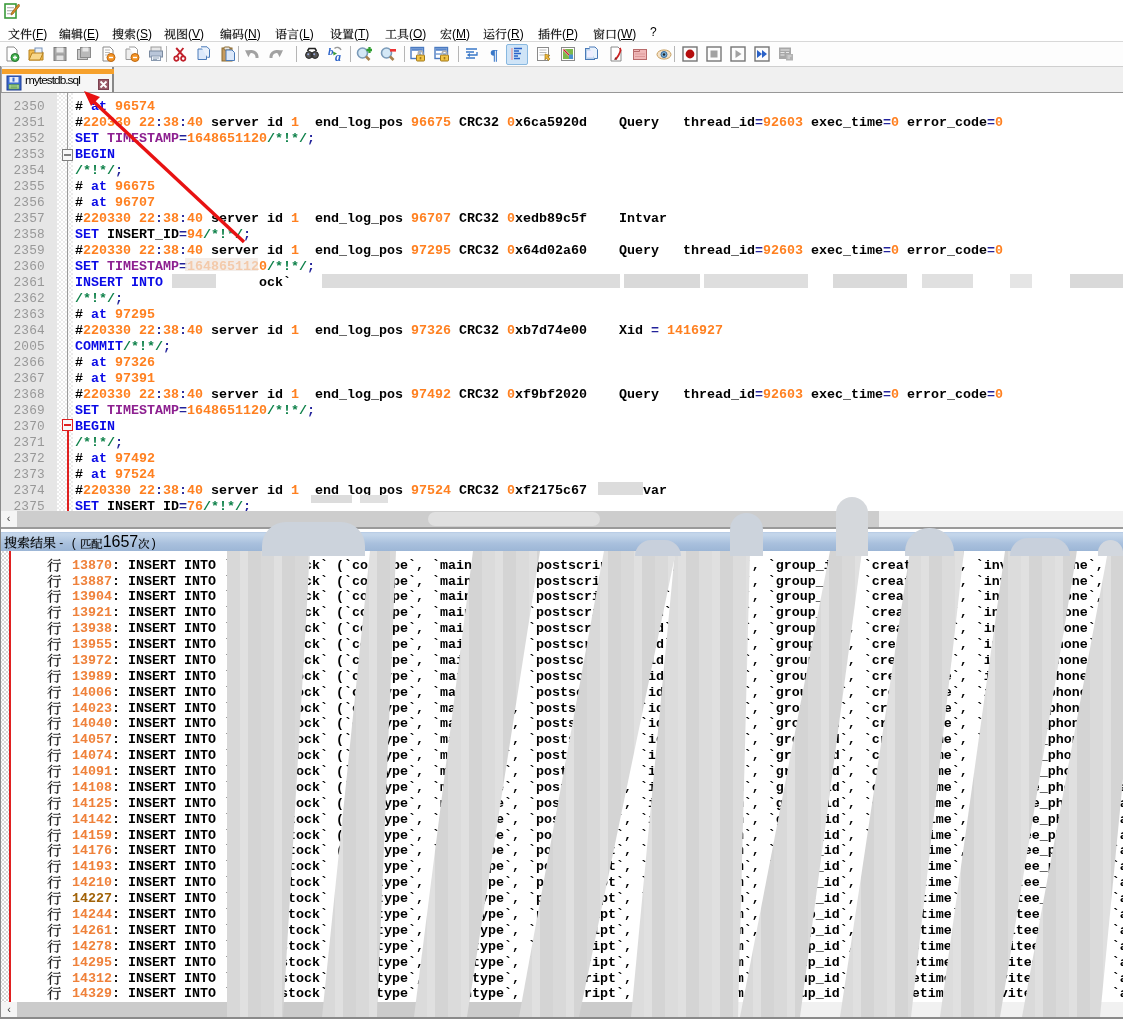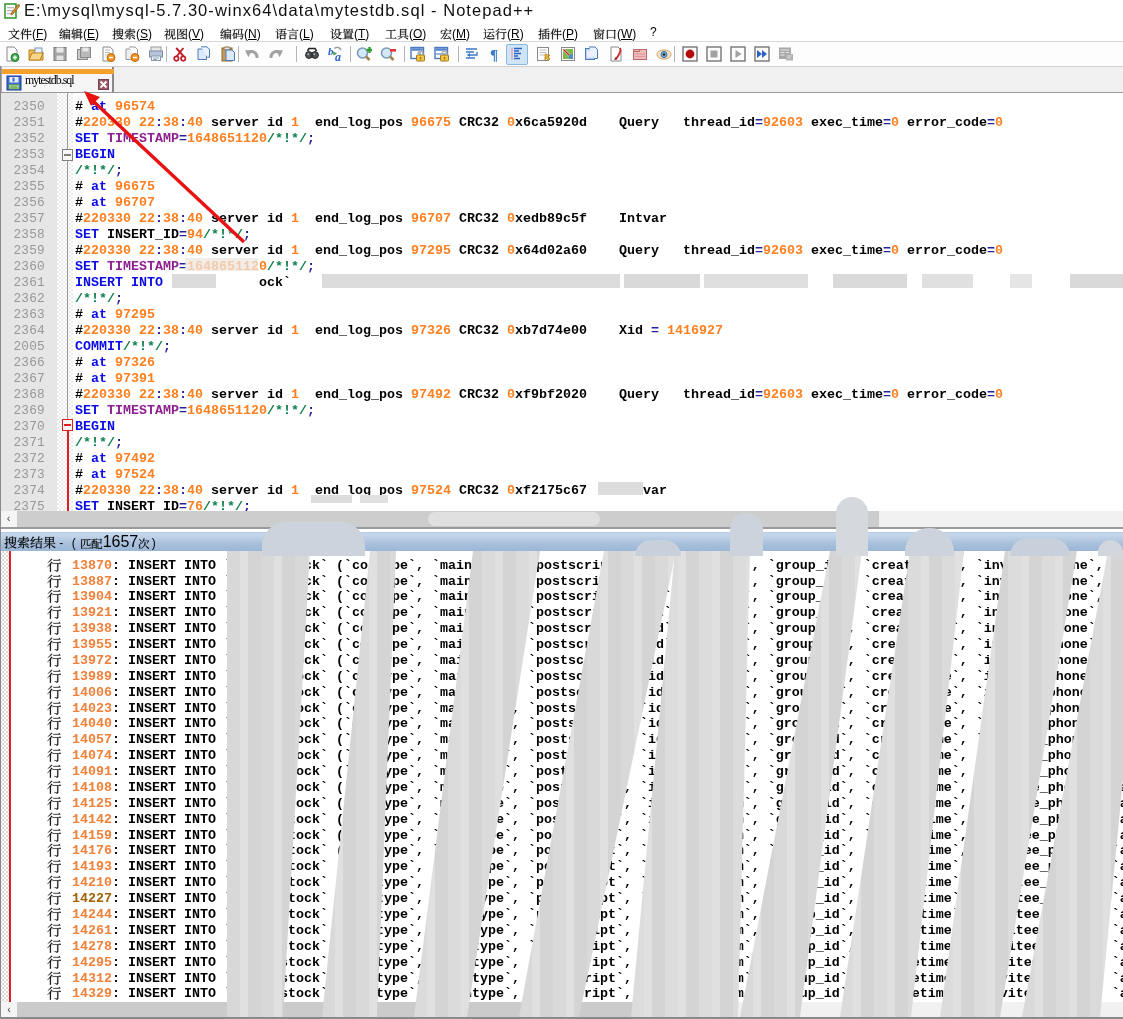--- a/index.html
+++ b/index.html
@@ -41,21 +41,20 @@
     </defs>
   </svg>
 <div class="abs" style="left:0;top:0;width:1123px;height:23px;background:#fff">
 <svg class="abs" style="left:4px;top:3px" width="16" height="16" viewBox="0 0 16 16">
 <rect x="1" y="1" width="11" height="14" fill="#fff" stroke="#3a9a3a" stroke-width="1.6"></rect>
 <rect x="3" y="4" width="7" height="1.3" fill="#bbb"></rect>
       <rect x="3" y="7" width="7" height="1.3" fill="#bbb"></rect>
       <rect x="3" y="10" width="5" height="1.3" fill="#bbb"></rect>
 <path d="M14.5 1 L16 2.5 L9 11 L7 12 L7.6 9.6 Z" fill="#d98a26" stroke="#8a5a16" stroke-width="0.7"></path>
 </svg>
-<span class="abs" style="left:24px;top:1px;font-size:16.5px;letter-spacing:1.05px;color:#101010">E:\mysql\mysql-5.7.30-winx64\data\mytestdb.sql - Notepad++</span>
 </div>
 <div class="abs" style="left:0;top:23px;width:1123px;height:18px;background:#fff">
     <div class="abs" style="left:8px;top:2.5px;height:14px"><svg class="cj " style="width:12px;height:12px;" viewBox="0 0 1000 1000">
         <use href="#c6587"></use>
       </svg><svg class="cj " style="width:12px;height:12px;" viewBox="0 0 1000 1000">
         <use href="#c4ef6"></use>
       </svg><span style="font-size:12px;position:relative;top:-1.5px">(<u>F</u>)</span></div>
     <div class="abs" style="left:59px;top:2.5px;height:14px"><svg class="cj " style="width:12px;height:12px;" viewBox="0 0 1000 1000">
         <use href="#c7f16"></use>
       </svg><svg class="cj " style="width:12px;height:12px;" viewBox="0 0 1000 1000">
@@ -292,21 +291,21 @@
 <div class="abs" style="left:0;top:66px;width:1123px;height:27px;background:#f0f0f0">
 <div class="abs" style="left:0;top:0;width:1123px;height:1px;background:#cfcfcf"></div>
 <div class="abs" style="left:1px;top:1px;width:113px;height:26px;background:#f6f6f6;border-left:1px solid #a8a8a8;border-right:2px solid #888"></div>
 <svg class="abs" style="left:6px;top:9px" width="16" height="16" viewBox="0 0 16 16">
 <rect x="1" y="1" width="14" height="14" fill="#3a6ad0" stroke="#1e3c96"></rect>
 <rect x="3.5" y="2" width="9" height="5.5" fill="#e8ecf8"></rect>
       <rect x="6.5" y="2.6" width="2" height="4" fill="#3a6ad0"></rect>
 <rect x="3" y="9.5" width="10" height="4.5" fill="#b8e0a0" stroke="#4a8a3a" stroke-width="0.6"></rect>
 <path d="M4.5 11h7M4.5 12.8h7" stroke="#4a8a3a" stroke-width="0.8"></path>
 </svg>
-<span class="abs" style="left:25px;top:7px;font-family:Liberation Serif, serif;font-weight:normal;font-size:11.8px;letter-spacing:-0.95px;color:#000">mytestdb.sql</span>
+<span class="abs" style="left:25px;top:7px;font-family:Liberation Sans, sans-serif;font-weight:normal;font-size:11.8px;letter-spacing:-0.95px;color:#000">mytestdb.sql</span>
 <div class="abs" style="left:98px;top:13px;width:11px;height:11px;background:#9a5a68;border:1px solid #7a4250">
 <svg width="9" height="9" viewBox="0 0 9 9" style="display:block">
         <path d="M1.5 1.5 L7.5 7.5 M7.5 1.5 L1.5 7.5" stroke="#fff" stroke-width="1.8"></path>
       </svg>
 </div>
 <div class="abs" style="left:0;top:26px;width:1123px;height:1px;background:#989898"></div>
 </div>
 <div class="abs" style="left:2px;top:69px;width:112px;height:4.5px;background:#f6a12c"></div>
 <div class="abs" style="left:0;top:93px;width:1123px;height:418px;background:#fff;overflow:hidden" id="edit">
     <div class="abs" style="left:0;top:0;width:57px;height:418px;background:#e6e6e6"></div>

